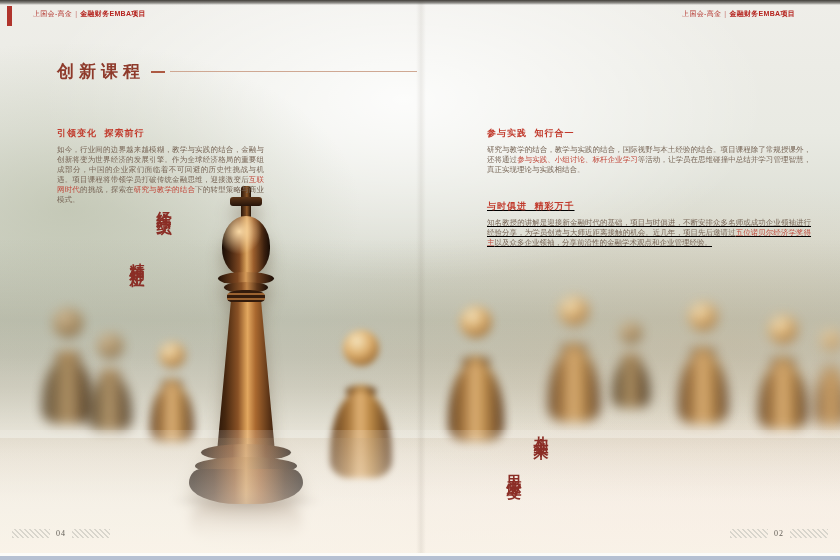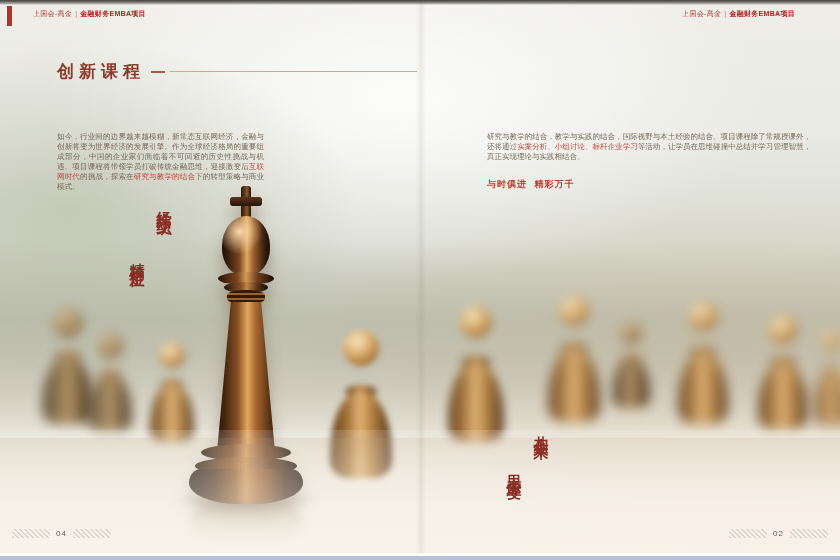--- a/index.html
+++ b/index.html
@@ -100,32 +100,32 @@
   .title-rule{flex:1;height:1px;background:#cda violet;}
   .title-rule{flex:1;height:1px;background:#cfa893;}
   .title-en{margin-top:3px;font-size:23px;font-weight:bold;letter-spacing:.5px;color:#d09678;}
 
   .article{width:207px;}
   .article-l{left:57px;top:127px;}
   .article-r{left:487px;top:127px;width:324px;}
   .art-heading{font-size:9px;font-weight:bold;letter-spacing:1px;color:#c13a2c;word-spacing:4px;}
   .art-body{margin-top:5px;font-size:7.5px;line-height:10px;color:#786657;text-align:justify;}
   .art-body .hl{color:#c1473a;}
-  .block2{margin-top:16px;}
+  .block2{margin-top:25px;text-decoration:underline;}
 
   .callout{font-family:"DejaVu Serif",serif;writing-mode:vertical-rl;
            font-size:15px;font-weight:bold;letter-spacing:3px;color:#8b2e26;}
   .callout span{display:block;}
   .co-left{left:127px;top:199px;height:170px;}
   .co-left .second{padding-top:52px;margin-top:0;}
   .co-right{left:504px;top:424px;height:130px;}
   .co-right .second{padding-top:38px;}
   .callout .first{margin-left:8px;}
 
-  .footer{bottom:22px;display:flex;align-items:flex-start;gap:6px;z-index:5;}
+  .footer{bottom:22px;display:flex;align-items:flex-start;gap:6px;z-index:5;font-family:Liberation Serif, serif;}
   .footer-l{left:12px;}
   .footer-r{right:12px;}
   .hatch{width:38px;height:9px;
     background:repeating-linear-gradient(45deg,#d8d5cc 0 1.6px,rgba(0,0,0,0) 1.6px 3.6px);}
   .pagenum{font-size:8px;color:#615d55;letter-spacing:1px;}
 </style>
 </head>
 <body>
 
 <div class="canvas">
@@ -216,29 +216,32 @@
 
   <div class="txt title-block">
     <div class="title-row">
       <span class="title-zh">创新课程</span>
       <span class="title-dash"></span>
       <span class="title-rule"></span>
     </div>
   </div>
 
   <div class="txt article article-l">
-    <div class="art-body"><span>如今，行业间的边界越来越模糊，新常态互联网经济，金融与创新将变为世界经济的发展引擎。作为全球经济格局的重要组成部分，中国的企业家们面临着不可回避的历史性挑战与机遇。项目课程将带领学员打破传统金融思维，迎接激变后</span><span class="hl">互联网时代</span><span>的挑战，探索在</span><span class="hl">研究与教学的结合</span><span>下的转型策略与商业模式。</span></div>
+    <div class="art-heading">引领变化 探索前行</div>
+    <div class="art-body"><span>如今，行业间的边界越来越模糊，教学与实践的结合，金融与创新将变为世界经济的发展引擎。作为全球经济格局的重要组成部分，中国的企业家们面临着不可回避的历史性挑战与机遇。项目课程将带领学员打破传统金融思维，迎接激变后</span><span class="hl">互联网时代</span><span>的挑战，探索在</span><span class="hl">研究与教学的结合</span><span>下的转型策略与商业模式。</span></div>
   </div>
 
   <div class="txt article article-r">
     <div>
-      <div class="art-body"><span>研究与教学的结合，教学与实践的结合，国际视野与本土经验的结合。项目课程除了常规授课外，还将通过</span><span class="hl">实案分析、小组讨论、标杆企业学习</span><span>等活动，让学员在思维碰撞中总结并学习管理智慧，真正实现理论与实践相结合。</span></div>
+      <div class="art-heading">参与实践 知行合一</div>
+      <div class="art-body"><span>研究与教学的结合，教学与实践的结合，国际视野与本土经验的结合。项目课程除了常规授课外，还将通过</span><span class="hl">参与实践、小组讨论、标杆企业学习</span><span>等活动，让学员在思维碰撞中总结并学习管理智慧，真正实现理论与实践相结合。</span></div>
     </div>
     <div class="block2">
       <div class="art-heading">与时俱进 精彩万千</div>
+      <div class="art-body"><span>知名教授的讲解是迎接新金融时代的基础，项目与时俱进，不断安排众多名师或成功企业领袖进行经验分享，为学员创造与大师近距离接触的机会。近几年，项目先后邀请过</span><span class="hl">五位诺贝尔经济学奖得主</span><span>以及众多企业领袖，分享前沿性的金融学术观点和企业管理经验。</span></div>
     </div>
   </div>
 
   <div class="txt callout co-left">
     <span class="first">经纬交织，</span>
     <span class="second">精确定位</span>
   </div>
   <div class="txt callout co-right">
     <span class="first">共创未来，</span>
     <span class="second">思变应变</span>

